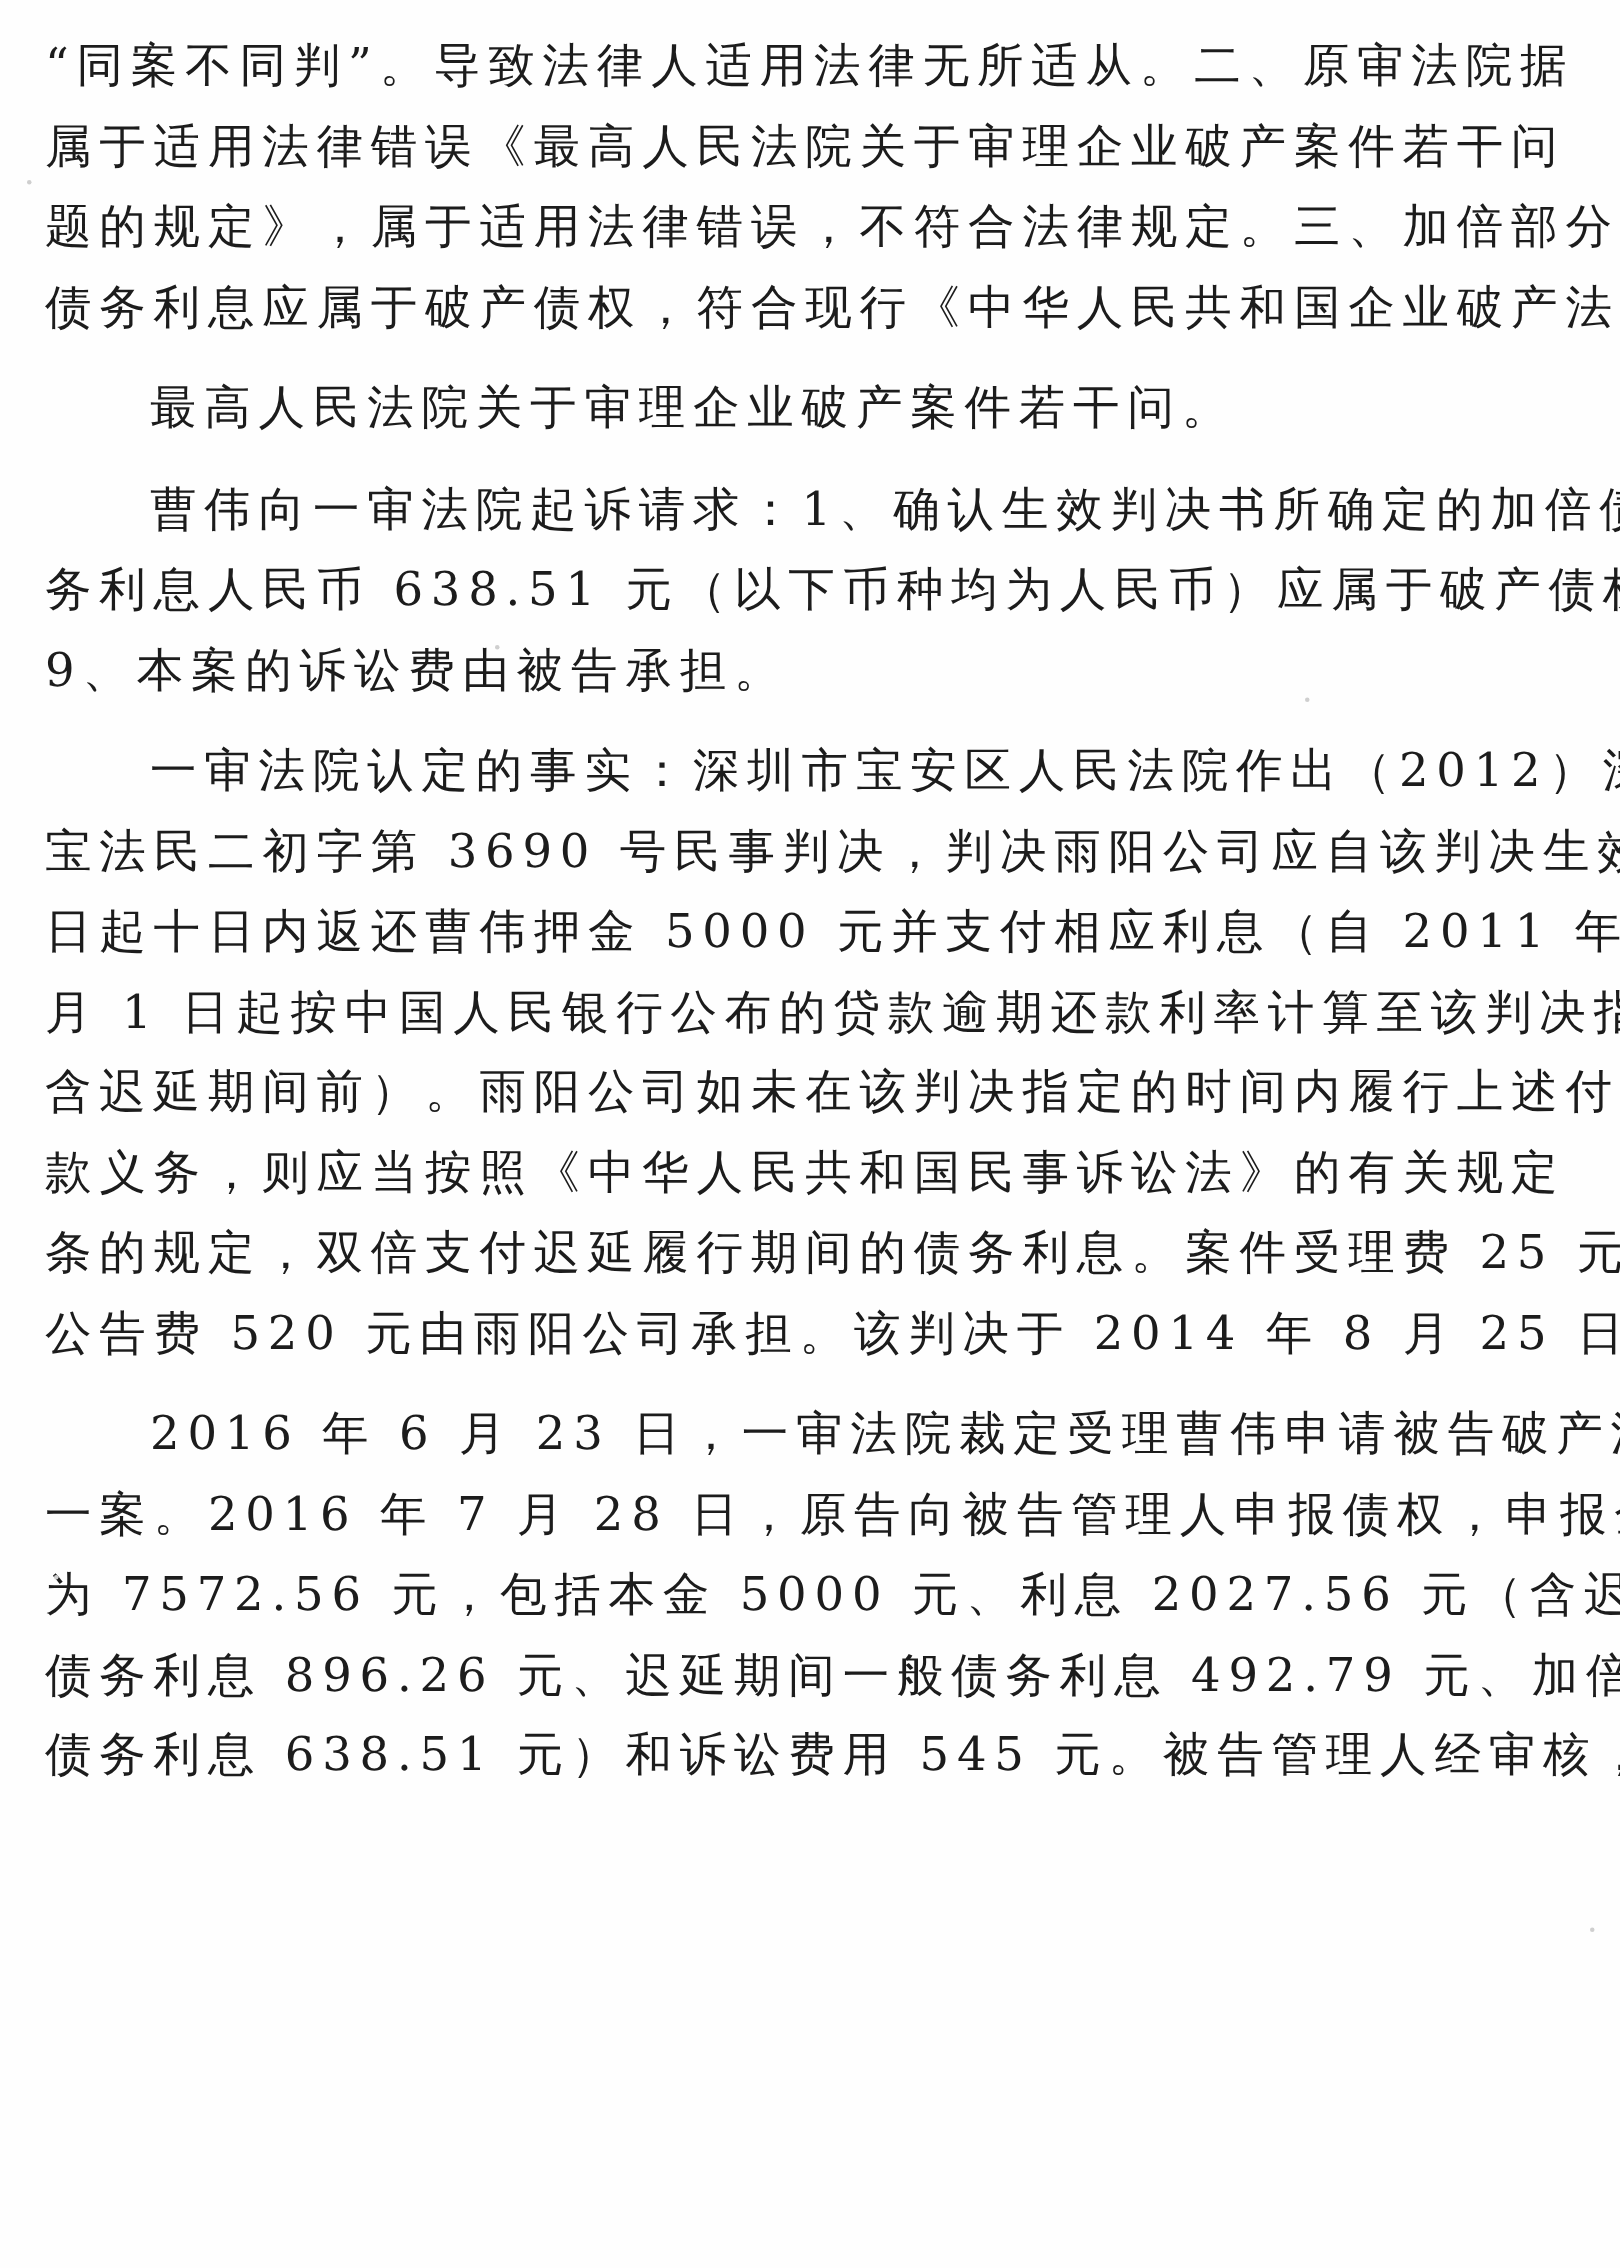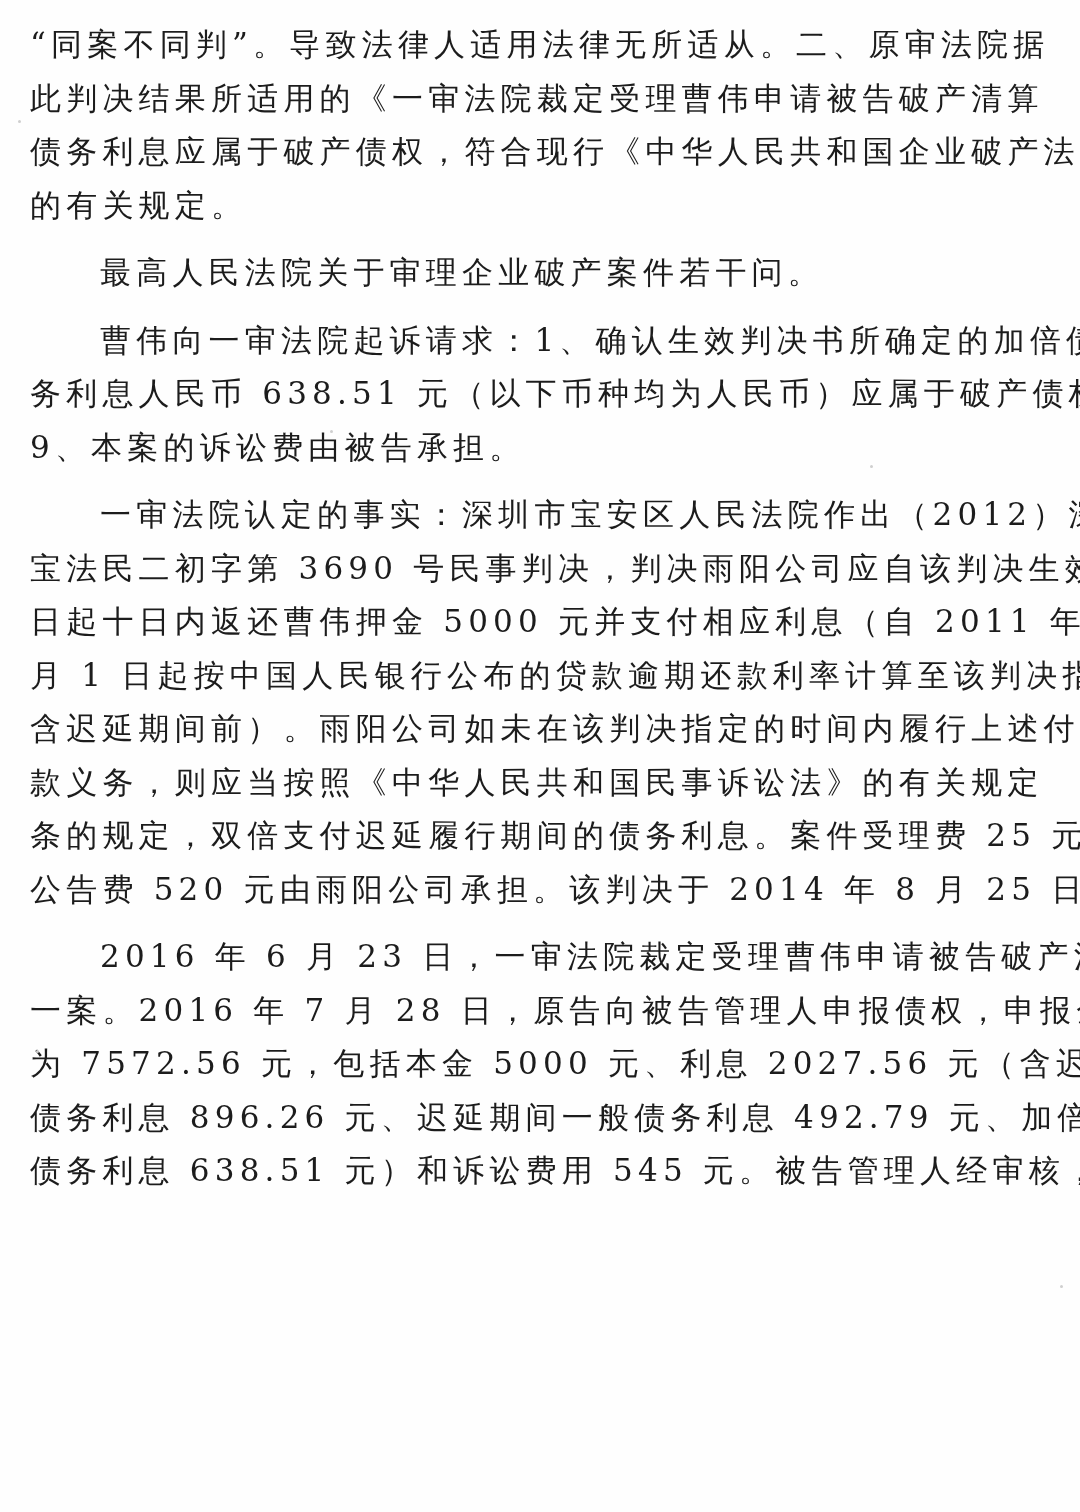--- a/index.html
+++ b/index.html
@@ -60,23 +60,23 @@
   </style>
 </head>
 <body>
 
 <div class="page">
 
   <div class="text-block">
 
     <div>
       <span class="line justify">“同案不同判”。导致法律人适用法律无所适从。二、原审法院据</span>
-      <span class="line justify">此判决结果所适用的《一审法院裁定受理曹伟申请被告破产清算</span>
+      <span class="line justify">属于适用法律错误《最高人民法院关于审理企业破产案件若干问</span>
+      <span class="line justify">题的规定》，属于适用法律错误，不符合法律规定。三、加倍部分</span>
       <span class="line justify">债务利息应属于破产债权，符合现行《中华人民共和国企业破产法》</span>
-      <span class="line">的有关规定。</span>
     </div>
     <div class="para-gap"></div>
 
     <div>
       <span class="line indent">最高人民法院关于审理企业破产案件若干问。</span>
     </div>
     <div class="para-gap"></div>
 
     <div>
       <span class="line indent justify">曹伟向一审法院起诉请求：1、确认生效判决书所确定的加倍债</span>

